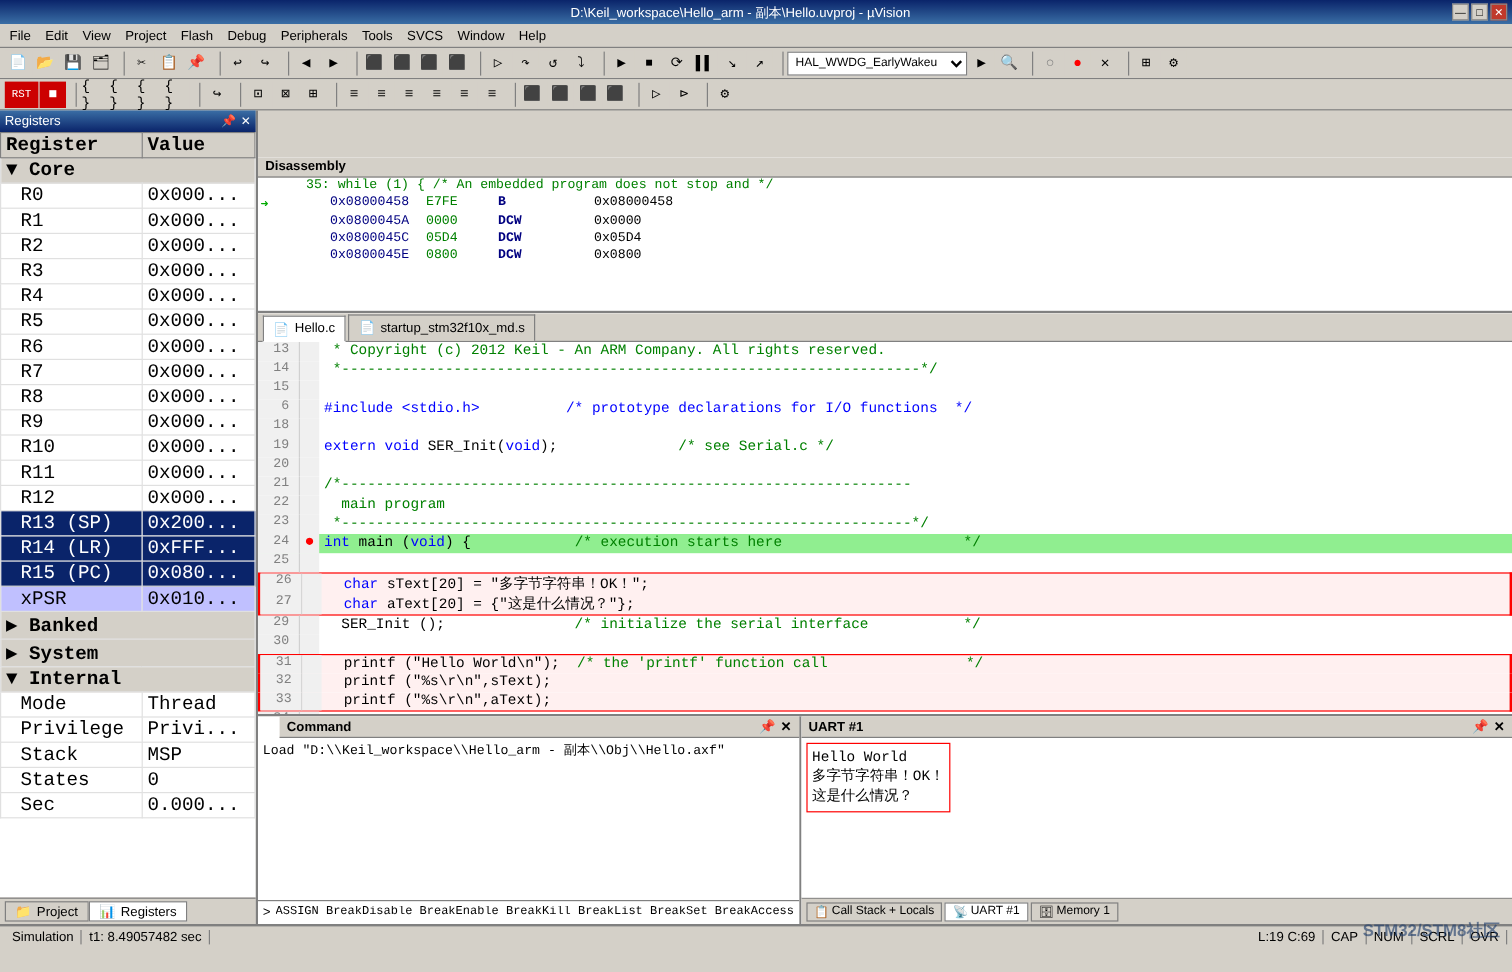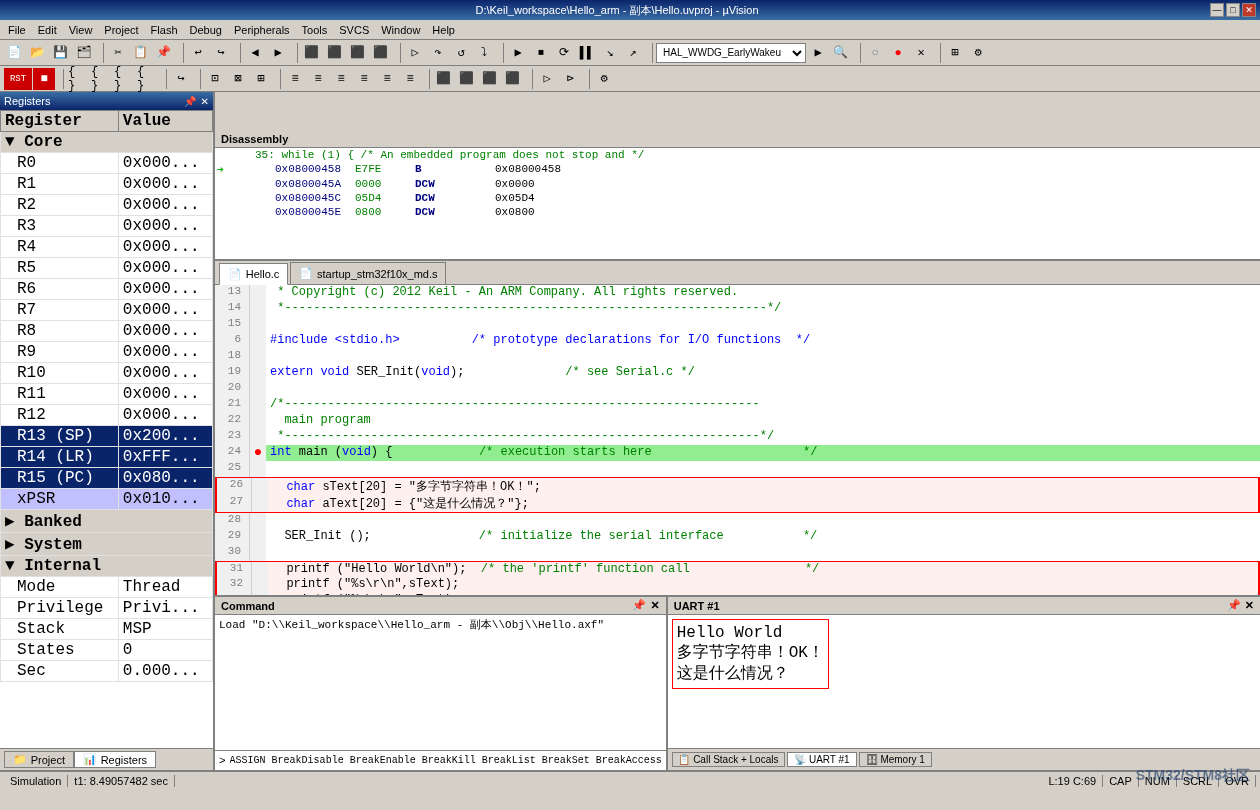--- a/index.html
+++ b/index.html
@@ -64,29 +64,29 @@
     .line-gutter { width: 16px; flex-shrink: 0; background: #f0f0f0; text-align: center; }
     .line-content { padding-left: 4px; flex: 1; white-space: pre; }
     .bp-dot { color: red; font-size: 10px; }
     .kw { color: #0000ff; text-align: center; }
     .cmt { color: #008000; }
     .preproc { color: #0000ff; }
 
     
     #bottom-area { height: 175px; display: flex; border-top: 2px solid #808080; background: #d4d0c8; }
     #command-panel { flex: 1; background: white; border-right: 2px solid #808080; display: flex; flex-direction: column; }
-    #command-header { background: #d4d0c8; padding: 2px 6px; font-family: Arial, sans-serif; font-size: 11px; font-weight: bold; display: flex; justify-content: space-between; border-bottom: 1px solid #808080; height: 18px; align-items: center; }
+    #command-header { background: #d4d0c8; padding: 2px 6px; font-family: Arial, sans-serif; font-size: 11px; font-weight: bold; display: flex; justify-content: space-between; border-bottom: 1px solid #808080; height: 18px; align-items: center; margin-left: 18px; }
     #command-output { flex: 1; overflow-y: auto; padding: 2px 4px; font-size: 11px; background: white; }
     #command-input-area { display: flex; align-items: center; border-top: 1px solid #808080; padding: 2px 4px; background: white; height: 20px; }
     #command-prompt { color: #000; margin-right: 4px; }
     #command-line { font-size: 10px; color: #000; flex: 1; overflow: hidden; white-space: nowrap; }
 
     #uart-panel { width: 625px; background: white; display: flex; flex-direction: column; }
     #uart-header { background: #d4d0c8; padding: 2px 6px; font-family: Arial, sans-serif; font-size: 11px; font-weight: bold; display: flex; justify-content: space-between; border-bottom: 1px solid #808080; height: 18px; align-items: center; }
-    #uart-content { flex: 1; overflow-y: auto; padding: 4px; font-size: 16px; background: white; position: relative; }
+    #uart-content { flex: 1; overflow-y: auto; padding: 4px; font-size: 12px; background: white; position: relative; }
     .uart-text-box { border: 1px solid red; padding: 4px; display: inline-block; background: white; }
     #uart-tabs { background: #d4d0c8; display: flex; align-items: center; padding: 2px 4px; border-top: 1px solid #808080; height: 22px; gap: 2px; }
     .uart-tab { background: #d4d0c8; border: 1px solid #808080; padding: 1px 6px; font-family: Arial, sans-serif; font-size: 10px; cursor: pointer; display: flex; align-items: center; gap: 2px; }
     .uart-tab.active { background: white; }
 
     
     #status-bar { background: #d4d0c8; height: 20px; display: flex; align-items: center; padding: 0 4px; font-family: Arial, sans-serif; font-size: 11px; border-top: 2px solid #808080; justify-content: space-between; }
     .status-seg { padding: 0 6px; border-right: 1px solid #808080; }
 
     
@@ -465,25 +465,20 @@
               <span class="line-num">26</span>
               <span class="line-gutter"></span>
               <span class="line-content">  <span class="kw">char</span> sText[20] = "多字节字符串！OK！";</span>
             </div>
             <div class="code-line" style="background: rgb(255, 240, 240); border-bottom: 1px solid red; border-left: 2px solid red; border-right: 2px solid red;">
               <span class="line-num">27</span>
               <span class="line-gutter"></span>
               <span class="line-content">  <span class="kw">char</span> aText[20] = {"这是什么情况？"};</span>
             </div>
             <div class="code-line">
-              <span class="line-num">28</span>
-              <span class="line-gutter"></span>
-              <span class="line-content"></span>
-            </div>
-            <div class="code-line">
               <span class="line-num">29</span>
               <span class="line-gutter"></span>
               <span class="line-content">  SER_Init ();               <span class="cmt">/* initialize the serial interface           */</span></span>
             </div>
             <div class="code-line">
               <span class="line-num">30</span>
               <span class="line-gutter"></span>
               <span class="line-content"></span>
             </div>
             <div class="code-line" style="background: rgb(255, 240, 240); border-top: 1px solid red; border-left: 2px solid red; border-right: 2px solid red;">

